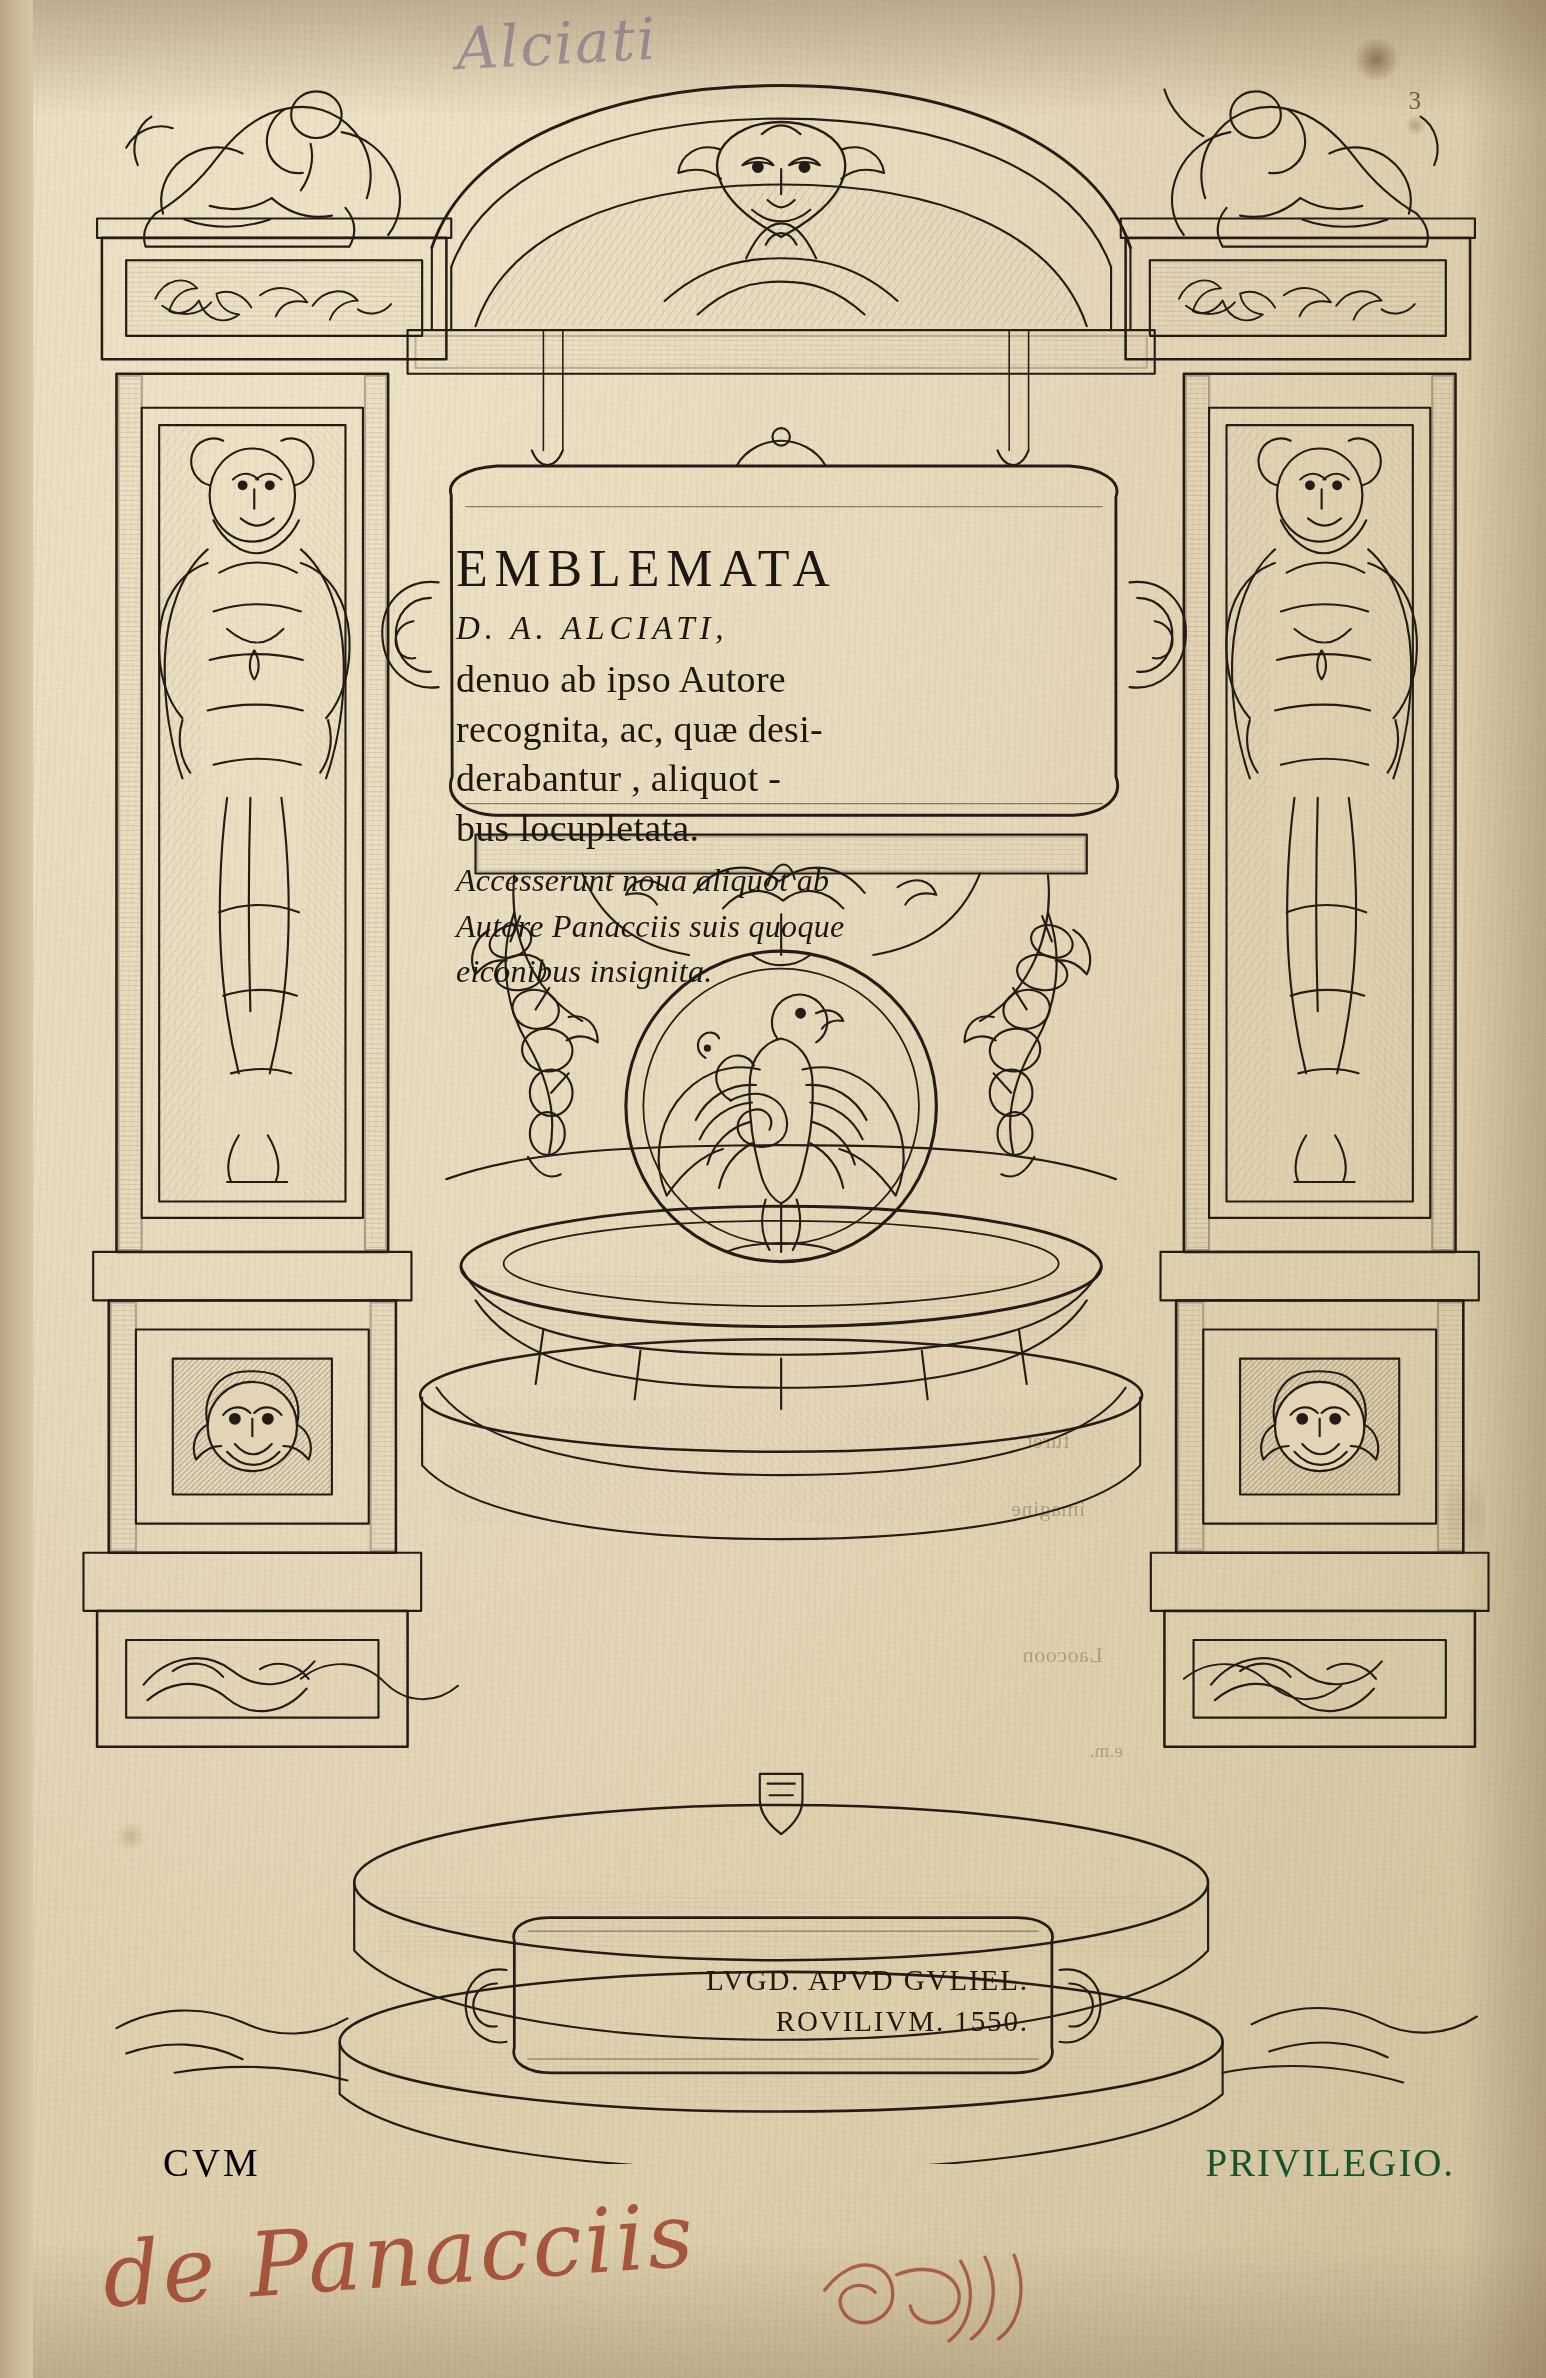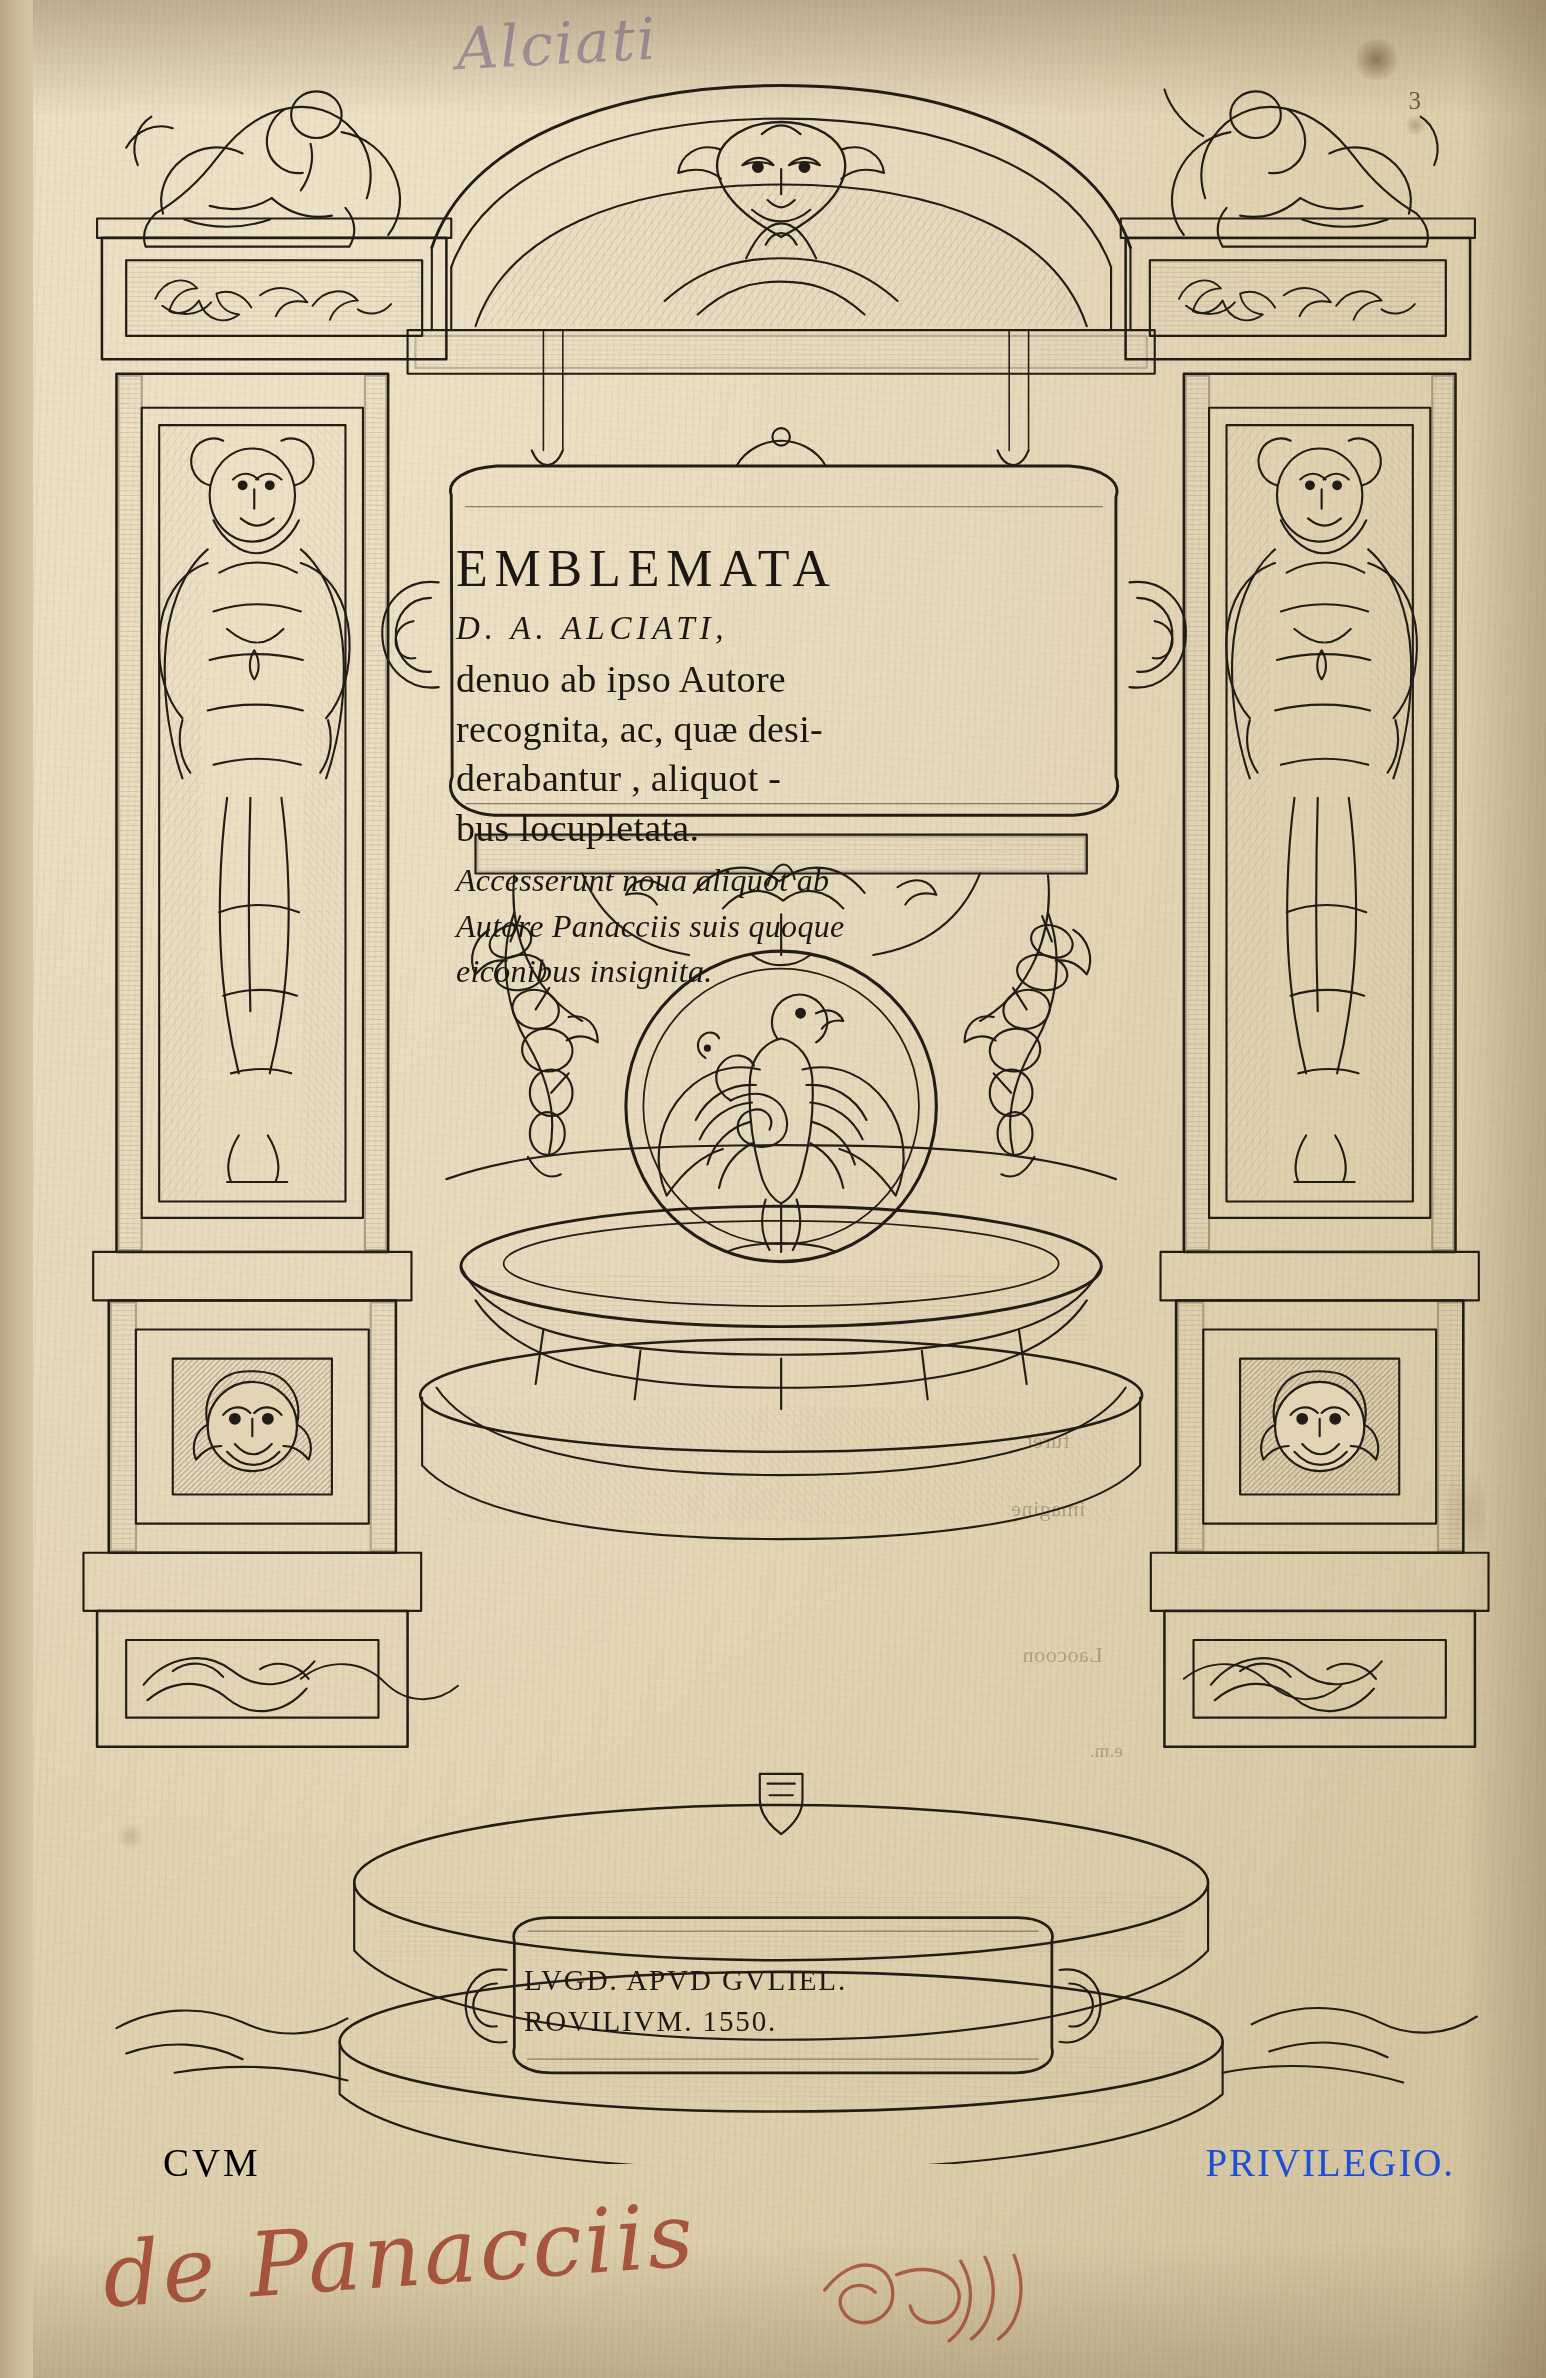--- a/index.html
+++ b/index.html
@@ -112,41 +112,41 @@
     margin-top: 9.7px;
     letter-spacing: 0.3px;
   }
 
   
   .imprint {
     position: absolute;
     left: 524px;
     top: 1960px;
     width: 505px;
-    text-align: left;
+    text-align: right;
     color: #1d1913;
     font-size: 29px;
     line-height: 41px;
     letter-spacing: 1.9px;
   }
 
   
   .cum {
     position: absolute;
     left: 163px; top: 2140px;
     font-size: 39px;
     letter-spacing: 2.9px;
     color: #000000;
   }
   .privilegio {
     position: absolute;
     right: 92px; top: 2140px;
     font-size: 39px;
     letter-spacing: 1.9px;
-    color: #1d4ed8;
+    color: #14532d;
   }
 
   
   .ms-top {
     position: absolute;
     left: 456px; top: 9.7px;
     font-family: "DejaVu Serif", serif;
     font-style: italic;
     font-size: 58px;
     color: rgba(92,74,120,0.45);

